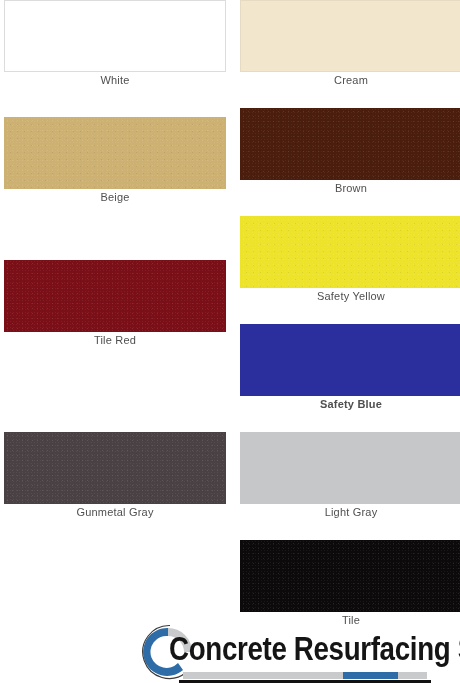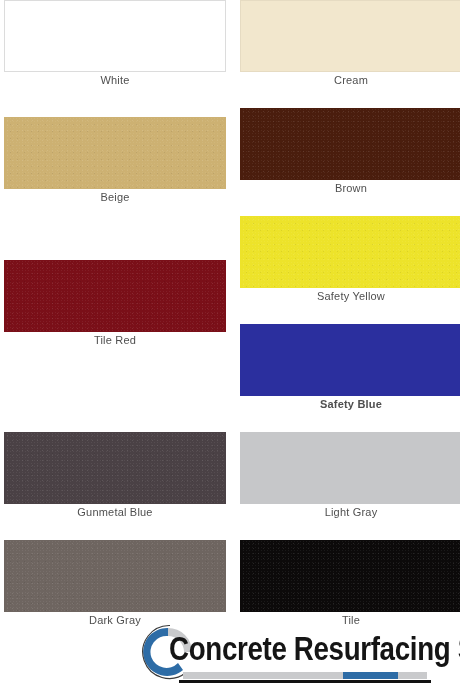--- a/index.html
+++ b/index.html
@@ -159,29 +159,25 @@
     <div class="swatch-cell col-right" style="top: 216px;">
       <div class="chip" title="Safety Yellow" style="background: rgb(237, 227, 42); border: 1px solid rgb(237, 227, 42);"></div>
       <div class="chip-label">Safety Yellow</div>
     </div>
     <div class="swatch-cell col-right" style="top: 324px; font-weight: bold;">
       <div class="chip plain" title="Safety Blue" style="background: rgb(43, 47, 158); border: 1px solid rgb(43, 47, 158);"></div>
       <div class="chip-label">Safety Blue</div>
     </div>
     <div class="swatch-cell col-left" style="top: 432px;">
       <div class="chip" title="Gunmetal Gray" style="background: rgb(74, 65, 69); border: 1px solid rgb(74, 65, 69);"></div>
-      <div class="chip-label">Gunmetal Blue</div>
+      <div class="chip-label">Gunmetal Gray</div>
     </div>
     <div class="swatch-cell col-right" style="top: 432px;">
       <div class="chip plain" title="Light Gray" style="background: rgb(198, 199, 201); border: 1px solid rgb(198, 199, 201);"></div>
       <div class="chip-label">Light Gray</div>
-    </div>
-    <div class="swatch-cell col-left" style="top: 540px;">
-      <div class="chip" title="Dark Gray" style="background: rgb(110, 101, 96); border: 1px solid rgb(110, 101, 96);"></div>
-      <div class="chip-label">Dark Gray</div>
     </div>
     <div class="swatch-cell col-right" style="top: 540px;">
       <div class="chip" title="Black" style="background: rgb(12, 10, 10); border: 1px solid rgb(12, 10, 10);"></div>
       <div class="chip-label">Tile</div>
     </div>
   </div>
 
 <div id="logo">
 
   <svg id="logo-swoosh" viewBox="0 0 58 56" xmlns="http://www.w3.org/2000/svg">

